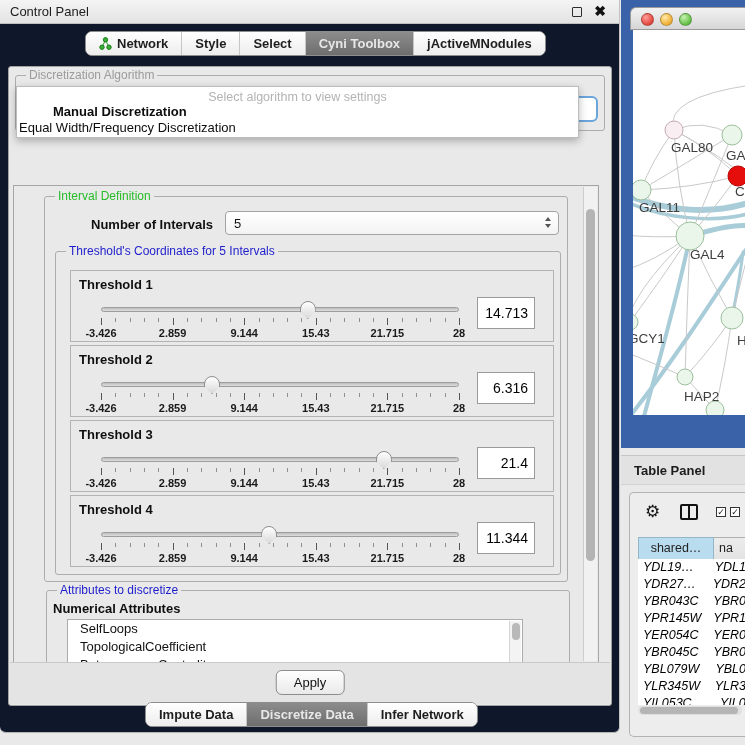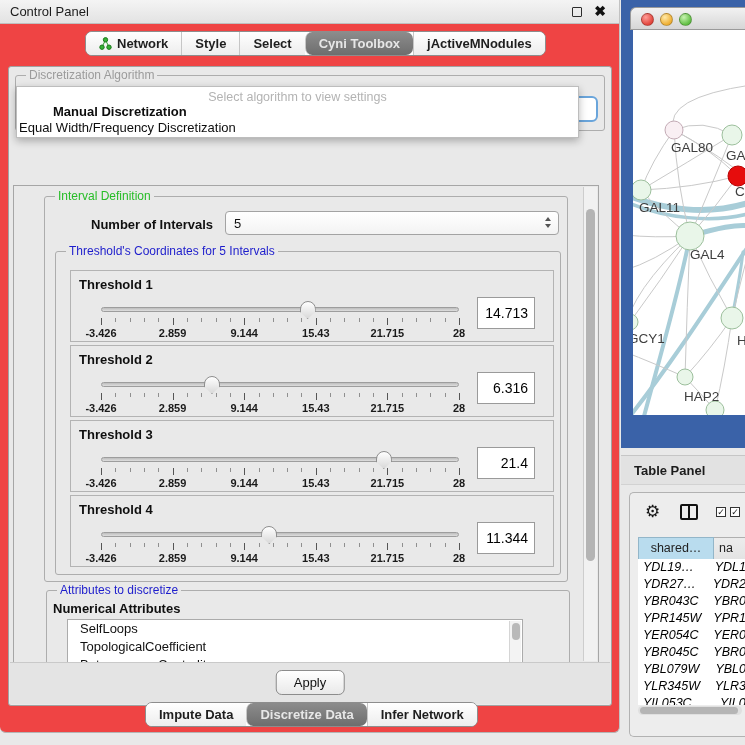--- a/index.html
+++ b/index.html
@@ -1,35 +1,35 @@
 <!DOCTYPE html>
 <html><head>
 <meta charset="utf-8">
 <style>
   * { box-sizing: border-box; margin: 0; padding: 0; }
   html,body { width:745px; height:745px; overflow:hidden;
     font-family:"Liberation Sans", sans-serif; background:#e9e9e9; }
 
   
   .control-panel { position:absolute; left:0; top:0; width:620px; height:733px;
-    background:#ef4444; border-right:1px solid #c2c2c2; border-bottom:1px solid #b5b5b5;
+    background:#0f172a; border-right:1px solid #c2c2c2; border-bottom:1px solid #b5b5b5;
     border-radius:0 0 6px 6px; }
   .cp-titlebar { position:absolute; left:0; top:0; width:100%; height:24px;
     background:linear-gradient(#f4f4f4,#e3e3e3); border-bottom:1px solid #bfbfbf; }
   .cp-title { position:absolute; left:10px; top:4px; font-size:13px; color:#1c1c1c; }
   .tb-float { position:absolute; right:37px; top:7px; width:10px; height:10px;
     border:1.6px solid #2d2d2d; border-radius:1px; }
   .tb-close { position:absolute; right:13px; top:3px; font-size:14px; font-weight:bold; color:#111; }
 
   
   .segbar { position:absolute; display:flex; background:#fff; border:1px solid #8d8d8d;
     border-radius:7px; overflow:hidden; height:25px; }
   .seg { padding:0 13px; line-height:24px; font-size:13px; font-weight:bold; color:#1e1e1e;
     background:linear-gradient(#ffffff,#ededed); white-space:nowrap; display:flex; align-items:center; gap:5px;}
-  .seg.sel { background:linear-gradient(#8c8c8c,#6e6e6e); color:#e7e7e7;border-radius:7px; }
+  .seg.sel { background:linear-gradient(#8c8c8c,#6e6e6e); color:#e7e7e7; }
   .seg + .seg { border-left:1px solid #c6c6c6; }
   #top-tabs { left:85px; top:31px; }
   #bottom-tabs { left:145px; top:702px; z-index:8; }
 
   
   .outer-panel { position:absolute; left:8px; top:66px; width:604px; height:640px;
     background:#e9e9e9; border:1px solid #a2a2a2; border-radius:3px; }
 
   .groupbox { position:absolute; border:1px solid #adadad; border-radius:3px; }
   .grouptitle { position:absolute; top:-8px; left:10px; background:#e9e9e9;

